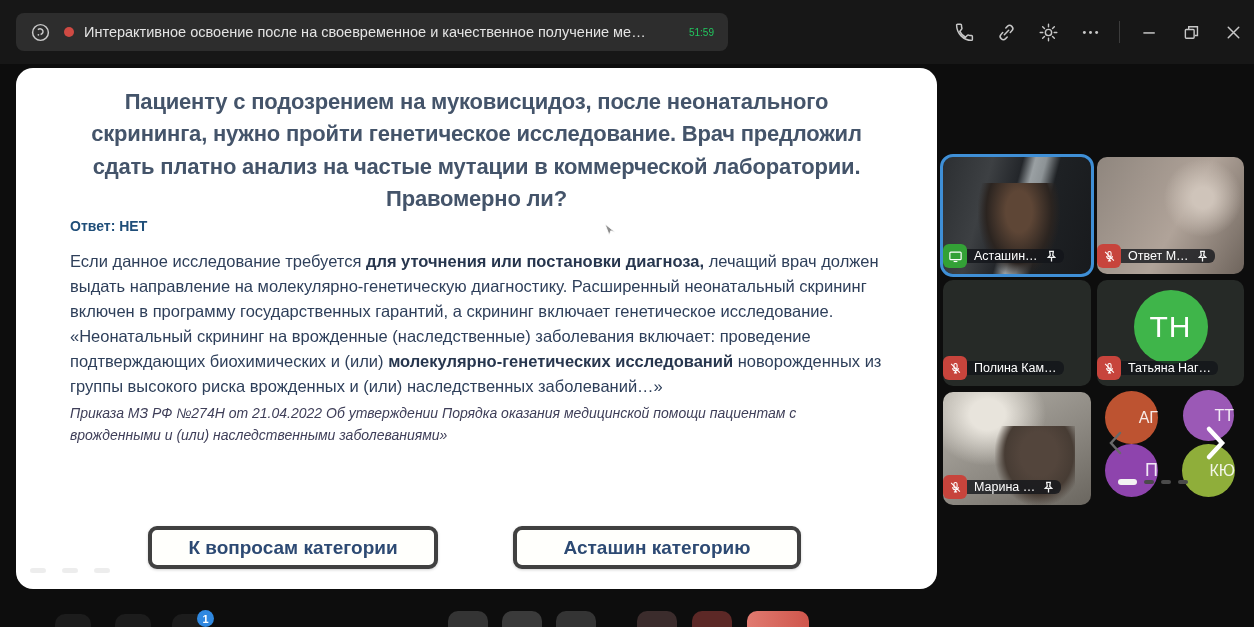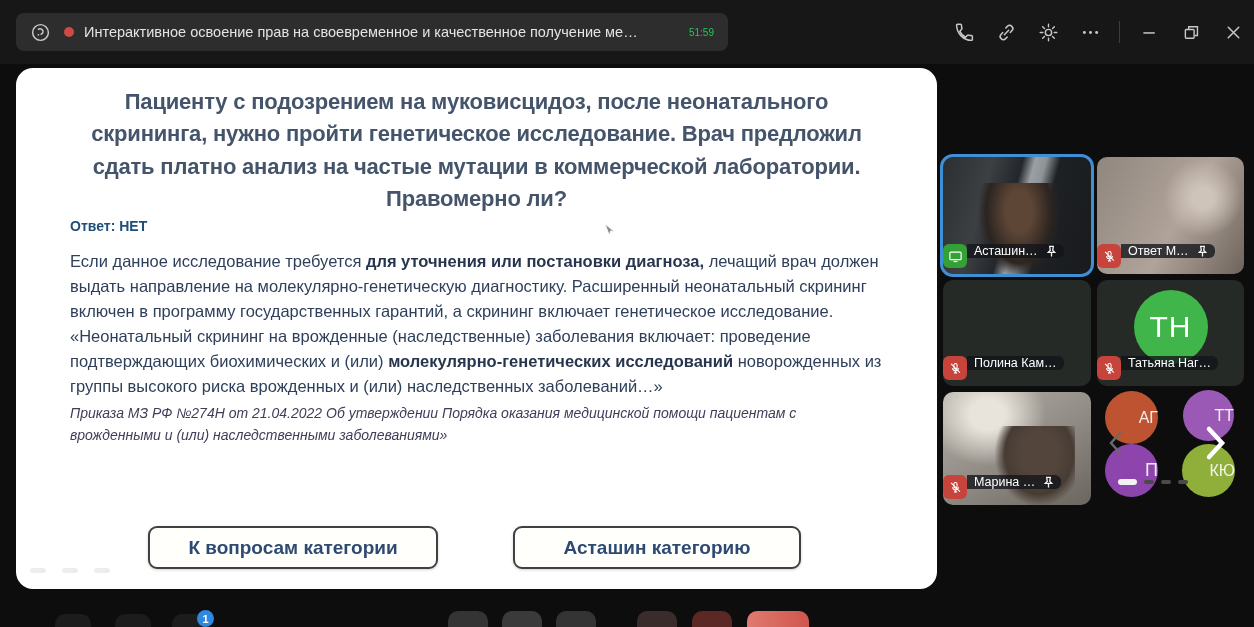--- a/index.html
+++ b/index.html
@@ -20,21 +20,21 @@
   .vdiv { width:1px; height:22px; background:#3c3c3c; margin:0 8px; }
 
   
   .slide { position:absolute; left:16px; top:68px; width:921px; height:521px; background:#ffffff; border-radius:17px; }
   .q-heading { position:absolute; top:18px; left:58px; right:58px; text-align:center; color:#44546a; font-size:22px; font-weight:600; line-height:1.47; letter-spacing:-0.2px; }
   .answer { position:absolute; top:150px; left:54px; color:#1f4e79; font-size:14px; font-weight:700; }
   .bodytext { position:absolute; top:181px; left:54px; width:834px; color:#2e3f5a; font-size:16.5px; line-height:1.52; }
   .bodytext b { color:#27364e; }
   .cites { position:absolute; top:334px; left:54px; width:800px; color:#3e3e58; font-size:14px; font-style:italic; line-height:1.58; }
   .cite { margin:0; }
-  .slide-btn { position:absolute; height:43px; background:#fffffc; border:2px solid #404040; border-radius:9px; color:#2d4a73; font-size:19px; font-weight:700; font-family:"Liberation Sans",sans-serif; cursor:pointer; box-shadow:0 1px 3px rgba(0,0,0,.18); }
+  .slide-btn { position:absolute; height:43px; background:#fffffc; border:4px solid #404040; border-radius:9px; color:#2d4a73; font-size:19px; font-weight:700; font-family:"Liberation Sans",sans-serif; cursor:pointer; box-shadow:0 1px 3px rgba(0,0,0,.18); }
   .btn-back { left:132px; top:458px; width:290px; }
   .btn-choose { left:497px; top:458px; width:288px; }
   .faint-marks { position:absolute; left:14px; top:500px; display:flex; gap:16px; opacity:.45; }
   .faint-marks span { width:16px; height:5px; background:#d9d9d9; border-radius:3px; display:inline-block; }
   .cursor { position:absolute; left:588px; top:156px; width:12px; height:16px; }
 
   
   .tile { position:absolute; border-radius:10px; overflow:hidden; cursor:pointer; }
   .tile.active { outline:3px solid #3f8fd6; outline-offset:0; }
   .t1 { left:943px; top:157px; width:148px; height:117px; background:
@@ -42,21 +42,21 @@
   .t1 .figure { position:absolute; left:34px; top:26px; width:84px; height:95px; background:radial-gradient(ellipse at 50% 30%,#5e4636 0 22%,#2b2420 55%,transparent 70%); }
   .t2 { left:1097px; top:157px; width:147px; height:117px; background:
         radial-gradient(circle at 72% 35%,#cfc4ba 0 8%,transparent 30%), linear-gradient(120deg,#8f867e,#b0a399 55%,#6e645c); }
   .t3 { left:943px; top:280px; width:148px; height:106px; background:#262a27; }
   .t4 { left:1097px; top:280px; width:147px; height:106px; background:#262a27; }
   .t5 { left:943px; top:392px; width:148px; height:113px; background:
         radial-gradient(ellipse at 30% 20%,#e8e4dc 0 12%,transparent 40%), linear-gradient(150deg,#b6b2aa,#8e8a83 55%,#6a665f); }
   .t5 .figure { position:absolute; left:52px; top:34px; width:80px; height:80px; background:radial-gradient(ellipse at 55% 35%,#53453c 0 30%,#473c34 55%,transparent 72%); }
   .big-avatar { position:absolute; left:50%; top:40px; transform:translate(-50%,0); width:74px; height:74px; border-radius:50%; display:flex; align-items:center; justify-content:center; color:#fff; font-size:30px; letter-spacing:1px; }
   .t3 .big-avatar, .t4 .big-avatar { top:10px; }
-  .namebar { position:absolute; left:0; bottom:6px; display:flex; align-items:flex-start; height:24px; max-width:96%; }
+  .namebar { position:absolute; left:0; bottom:6px; display:flex; align-items:center; height:24px; max-width:96%; }
   .micbadge { width:24px; height:24px; border-radius:6px; display:flex; align-items:center; justify-content:center; flex:0 0 auto; }
   .micbadge.red { background:#c7443c; }
   .micbadge.green { background:#33a136; }
   .micbadge svg { width:15px; height:15px; }
   .namelabel { background:rgba(18,20,26,.78); color:#fff; font-size:12.5px; display:flex; align-items:center; padding:0 7px; border-radius:0 6px 6px 0; white-space:nowrap; overflow:hidden; }
   .namelabel .nm { overflow:hidden; text-overflow:ellipsis; max-width:86px; }
   .pin { margin-left:8px; flex:0 0 auto; opacity:.95; }
 
   
   .mini { position:absolute; border-radius:50%; display:flex; align-items:center; justify-content:flex-end; color:rgba(255,255,255,.88); cursor:pointer; }
@@ -76,21 +76,21 @@
 <div class="stage">
 
   <div class="topbar">
     <div class="title-pill">
       <svg class="logo" viewBox="0 0 24 24" fill="none" stroke="#c9c9c9" stroke-width="1.7">
         <circle cx="12" cy="12" r="9"></circle>
           <path d="M9 8.7c2.2-1.6 5-.9 5.7 1.2.6 1.9-.6 3.8-2.6 4.3"></path>
           <circle cx="9.6" cy="14.6" r="1" fill="#c9c9c9" stroke="none"></circle>
       </svg>
       <span class="rec-dot"></span>
-      <span class="meet-title">Интерактивное освоение прав на своевременное и качественное получение ме…</span>
+      <span class="meet-title">Интерактивное освоение после на своевременное и качественное получение ме…</span>
       <span class="timer">51:59</span>
     </div>
     <div class="winbtns">
       <div class="wbtn">
         <svg viewBox="0 0 24 24" fill="none" stroke="#c8c8c8" stroke-width="1.7" stroke-linecap="round" stroke-linejoin="round">
           <path d="M6.6 10.8a15 15 0 006.6 6.6l2.2-2.2a1 1 0 011-.25c1.1.37 2.3.57 3.6.57a1 1 0 011 1V20a1 1 0 01-1 1C10.9 21 3 13.1 3 3.5a1 1 0 011-1h3.5a1 1 0 011 1c0 1.25.2 2.46.57 3.58a1 1 0 01-.25 1l-2.22 2.72z"></path>
         </svg>
       </div>
       <div class="wbtn">
         <svg viewBox="0 0 24 24" fill="none" stroke="#c8c8c8" stroke-width="1.7" stroke-linecap="round">

